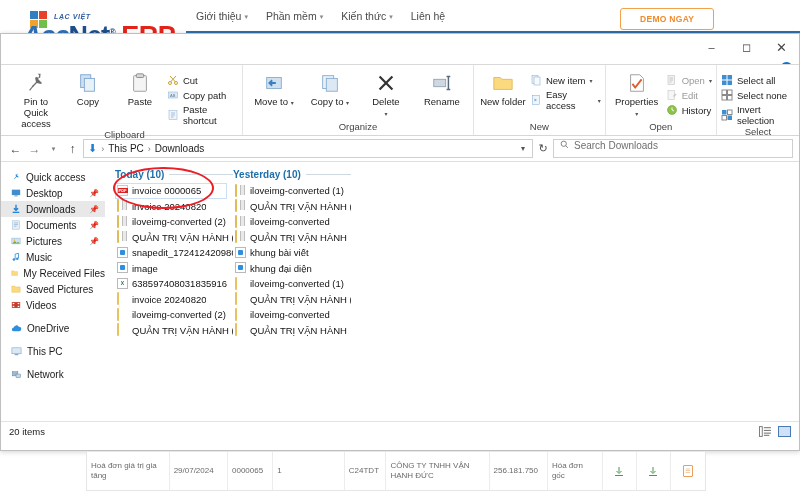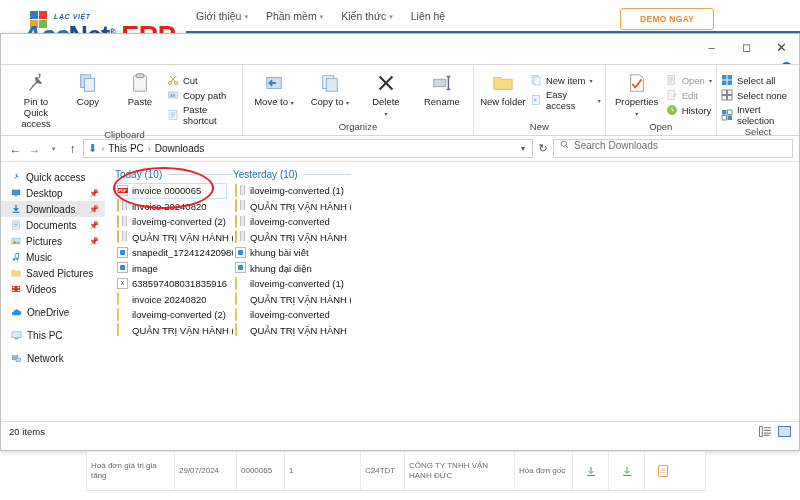--- a/index.html
+++ b/index.html
@@ -148,21 +148,21 @@
   .navitem .txt { font-size:10px; }
   .pin { position:absolute; right:6px; font-size:8px; color:#8d8d8d; }
   .navgap { height:7px; }
 
   .filepane { flex:1; padding:7px 4px 0 10px; position:relative; }
   .groups { display:flex; gap:0; }
   .group { width:118px; }
   .group.second { margin-left:0px; }
   .ghead {
     display:flex; align-items:center; gap:5px;
-    font-size:10px; color:#1e6fa8; margin-bottom:3px; white-space:nowrap;
+    font-size:10px; color:#1e6fa8; margin-bottom:3px; white-space:nowrap;font-weight:bold;
   }
   .ghead .line { flex:1; height:1px; background:#cfd9e2; }
   .frow {
     display:flex; align-items:center; gap:4px; height:15.5px;
     font-size:9.5px; color:#111; white-space:nowrap; padding-left:2px;
   }
   .frow.selected {
     border:1px solid #cce0f5; background:#ffffff; height:15.5px;
     width:112px; padding-left:1px;
   }
@@ -597,20 +597,26 @@
               <path d="M10 18V5l8-2v12" stroke="#2f8fdc" stroke-width="2" fill="none"></path>
               <circle cx="7" cy="18" r="3" fill="#2f8fdc"></circle>
               <circle cx="15" cy="16" r="3" fill="#2f8fdc"></circle>
             </svg>
           <span class="txt">Music</span>
         </div>
         <div class="navitem">
           <svg width="10" height="10" viewBox="0 0 24 24">
               <path d="M2 5h7l2 2h11v13H2z" fill="#fbd97e" stroke="#e0bb57"></path>
             </svg>
+          <span class="txt">My Received Files</span>
+        </div>
+        <div class="navitem">
+          <svg width="10" height="10" viewBox="0 0 24 24">
+              <path d="M2 5h7l2 2h11v13H2z" fill="#fbd97e" stroke="#e0bb57"></path>
+            </svg>
           <span class="txt">Saved Pictures</span>
         </div>
         <div class="navitem">
           <svg width="10" height="10" viewBox="0 0 24 24">
               <rect x="2" y="5" width="20" height="14" fill="#c23b2e"></rect>
               <rect x="4" y="7" width="4" height="3" fill="#fff"></rect>
               <rect x="4" y="14" width="4" height="3" fill="#fff"></rect>
               <rect x="16" y="7" width="4" height="3" fill="#fff"></rect>
               <rect x="16" y="14" width="4" height="3" fill="#fff"></rect>
             </svg>
@@ -784,20 +790,21 @@
     </div>
   </div>
 
   <div class="tablestrip">
     <div class="tcell c1">Hoá đơn giá trị gia tăng</div>
     <div class="tcell c2">29/07/2024</div>
     <div class="tcell c3">0000065</div>
     <div class="tcell c4">1</div>
     <div class="tcell c5">C24TDT</div>
     <div class="tcell c6">CÔNG TY TNHH VẬN HẠNH ĐỨC</div>
+    <div class="tcell c7">256.181.750</div>
     <div class="tcell c8">Hóa đơn gốc</div>
     <div class="tcell ic">
       <svg width="12" height="13" viewBox="0 0 24 24">
           <path d="M12 3v11M7 11l5 5 5-5" stroke="#4a9a4a" stroke-width="2" fill="none"></path>
           <path d="M4 20h16" stroke="#4a9a4a" stroke-width="2"></path>
         </svg>
     </div>
     <div class="tcell ic">
       <svg width="12" height="13" viewBox="0 0 24 24">
           <path d="M12 3v11M7 11l5 5 5-5" stroke="#4a9a4a" stroke-width="2" fill="none"></path>

